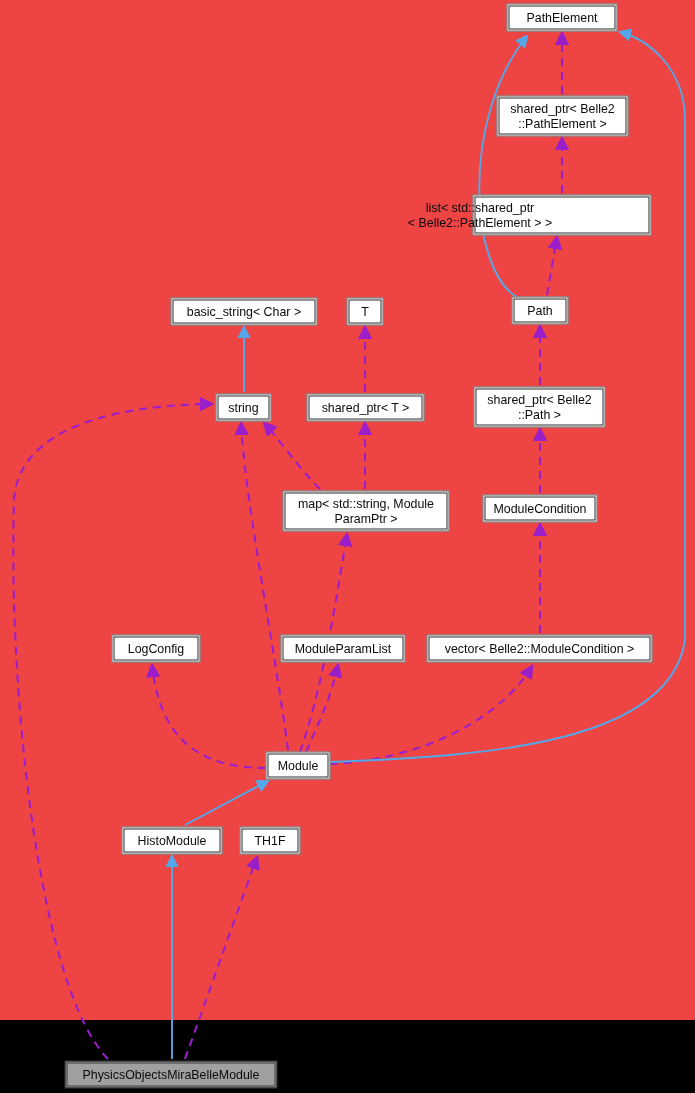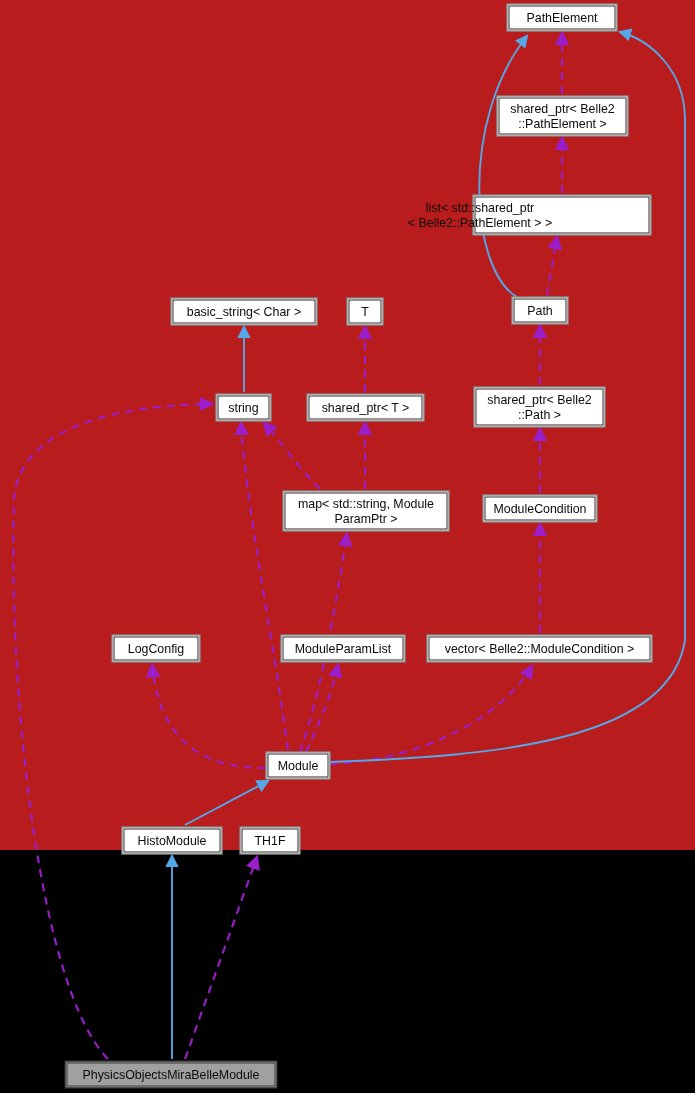--- a/index.html
+++ b/index.html
@@ -1,18 +1,18 @@
 <!DOCTYPE html>
 <html><head>
 <meta charset="utf-8">
 <style>
   html,body{margin:0;padding:0;background:#000;}
   body{width:695px;height:1093px;overflow:hidden;
        font-family:"Liberation Sans","DejaVu Sans",sans-serif;}
-  #diagram{position:relative;width:695px;height:850px;background:#b91c1c;}
+  #diagram{position:relative;width:695px;height:1020px;background:#ef4444;}
   svg{position:absolute;left:0;top:0;width:695px;height:1093px;}
   .node-label{font-size:12.4px;fill:#0b0b0b;text-anchor:middle;
               font-family:"Liberation Sans","DejaVu Sans",sans-serif;}
 </style>
 </head>
 <body>
 
 <div id="diagram">
   <svg id="svg-root" viewBox="0 0 695 1093" xmlns="http://www.w3.org/2000/svg">
     <defs>

